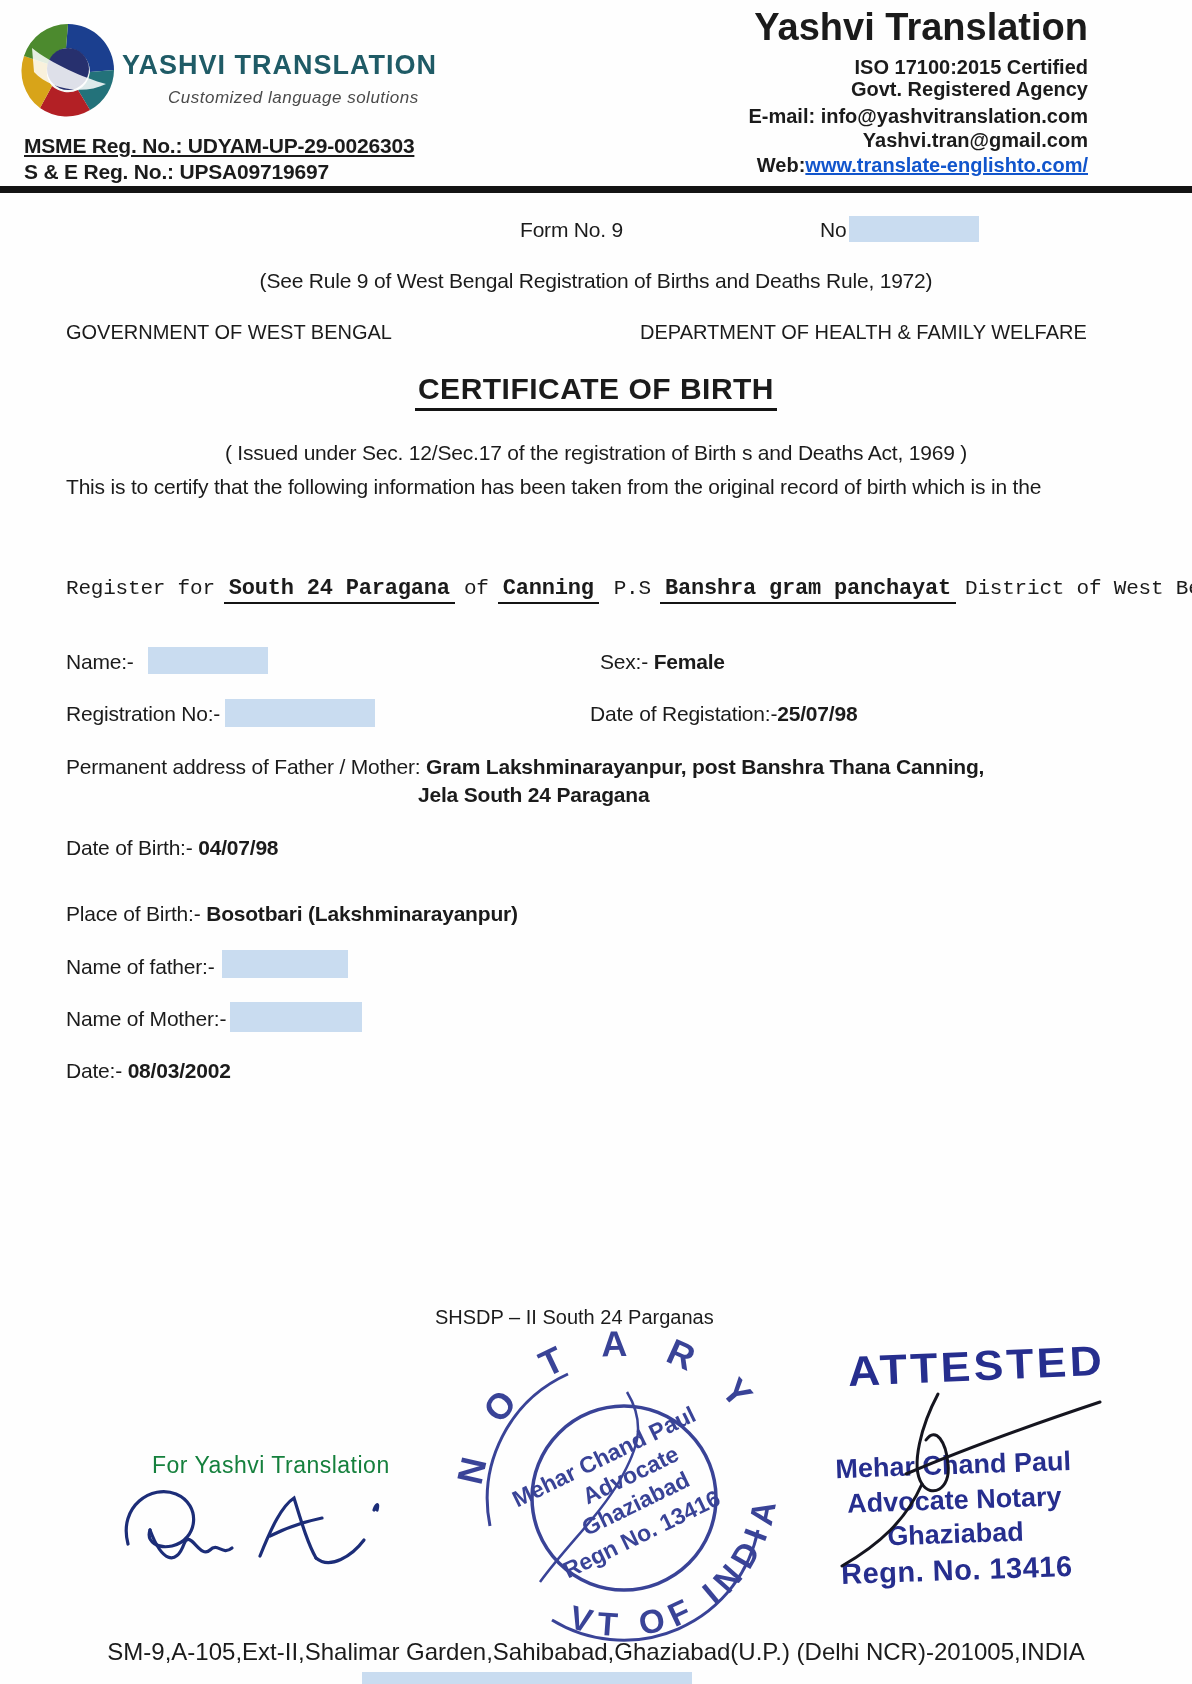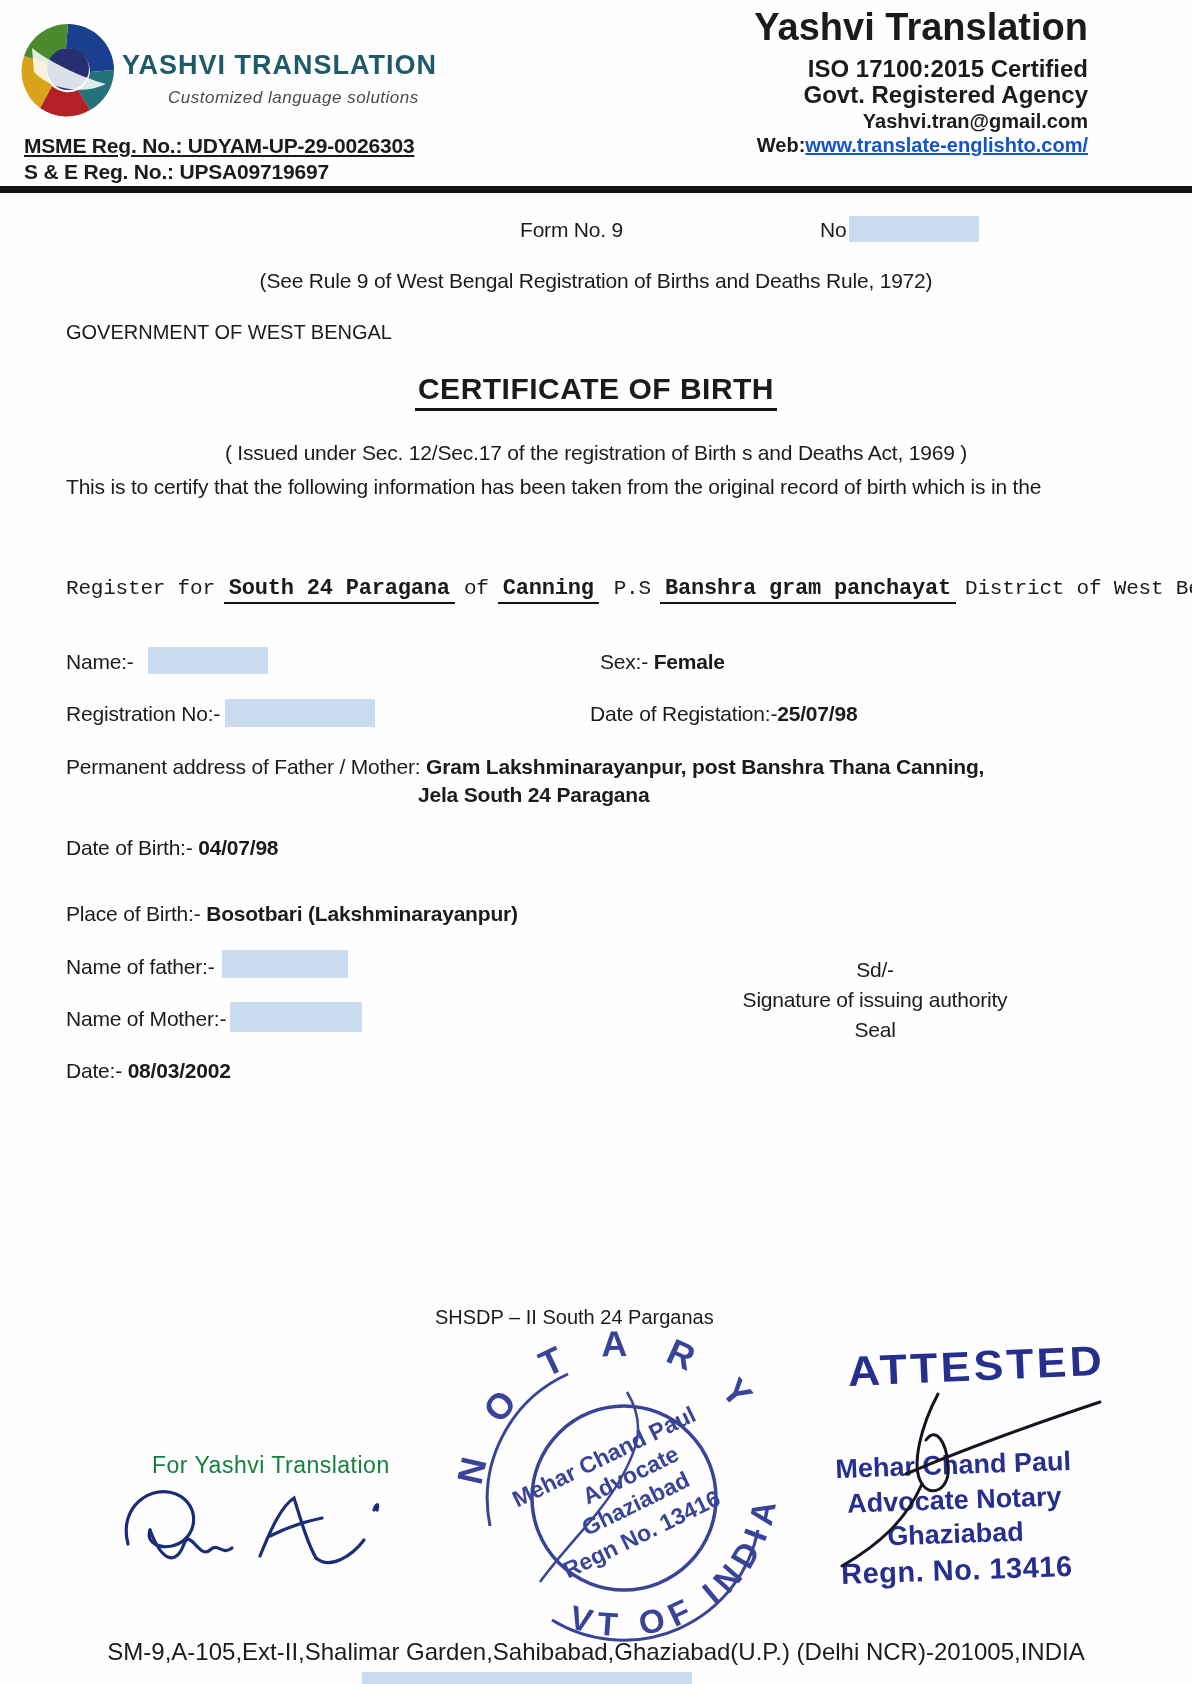--- a/index.html
+++ b/index.html
@@ -11,21 +11,21 @@
   .abs{position:absolute;}
   .t{font-size:21px;letter-spacing:-0.2px;white-space:nowrap;}
   .b{font-weight:bold;}
   .center{left:0;right:0;text-align:center;}
   .redact{position:absolute;background:#c9dcf0;}
   .brand-name{font-size:27px;color:#1f5b66;letter-spacing:1px;font-weight:600;}
   .tagline{font-size:17px;color:#4a4a4a;font-style:italic;letter-spacing:0.5px;}
   .reg-line{font-size:21px;font-weight:bold;letter-spacing:-0.2px;}
   .hdr-right{display:flex;flex-direction:column;align-items:flex-end;text-align:right;}
   .hdr-title{font-size:38px;font-weight:bold;line-height:1.05;margin-bottom:8px;}
-  .hdr-mid{font-size:24px;font-weight:bold;line-height:1.1;}
+  .hdr-mid{font-size:20px;font-weight:bold;line-height:1.1;}
   .hdr-small{font-size:20px;font-weight:bold;line-height:1.22;}
   .weburl{color:#1155cc;text-decoration:underline;}
   .divider{left:0;right:0;height:7px;background:#141414;}
   .doc-title{font-size:30px;font-weight:bold;letter-spacing:0.5px;
     border-bottom:3px solid #141414;padding:0 3px 2px;display:inline-block;}
   .ru{font-weight:bold;font-size:22px;border-bottom:2px solid #141414;padding:0 5px 1px;}
   .seg{margin-right:9px;}
   .attested{font-size:42px;font-weight:bold;letter-spacing:3px;color:#262e8e;
     transform:rotate(-2.5deg) scaleX(1.06);transform-origin:left center;}
   .ndetails{width:320px;text-align:center;color:#262e8e;font-weight:bold;
@@ -54,35 +54,37 @@
   </div>
   <div class="abs brand-name" style="left:122px;top:50px;">YASHVI TRANSLATION</div>
   <div class="abs tagline" style="left:168px;top:88px;">Customized language solutions</div>
   <div class="abs reg-line" style="left:24px;top:134px;text-decoration:underline;">MSME Reg. No.: UDYAM-UP-29-0026303</div>
   <div class="abs reg-line" style="left:24px;top:160px;">S &amp; E Reg. No.: UPSA09719697</div>
 
   <div class="abs hdr-right" style="left:600px;top:8px;width:488px;">
     <div class="hdr-title">Yashvi Translation</div>
     <div class="hdr-mid">ISO 17100:2015 Certified</div>
     <div class="hdr-mid">Govt. Registered Agency</div>
+    <div class="hdr-small" style="margin-top:4px;">E-mail: info@yashvitranslation.com</div>
     <div class="hdr-small">Yashvi.tran@gmail.com</div>
     <div class="hdr-small">
       <span>Web:</span><span class="weburl">www.translate-englishto.com/</span>
     </div>
   </div>
 
   <div class="abs divider" style="top:186px;"></div>
 
   <div class="abs t" style="left:520px;top:218px;">Form No. 9</div>
   <div class="abs t" style="left:820px;top:218px;">No</div>
   <div class="redact" style="left:849px;top:216px;width:130px;height:26px;"></div>
 
   <div class="abs t center" style="top:269px;">(See Rule 9 of West Bengal Registration of Births and Deaths Rule, 1972)</div>
 
   <div class="abs" style="left:66px;top:321px;font-size:20px;">GOVERNMENT OF WEST BENGAL</div>
+  <div class="abs" style="left:640px;top:321px;font-size:20px;">DEPARTMENT OF HEALTH &amp; FAMILY WELFARE</div>
 
   <div class="abs center" style="top:372px;">
     <span class="doc-title">CERTIFICATE OF BIRTH</span>
   </div>
 
   <div class="abs t center" style="top:441px;">( Issued under Sec. 12/Sec.17 of the registration of Birth s and Deaths Act, 1969 )</div>
 
   <div class="abs t" style="left:66px;top:475px;">This is to certify that the following information has been taken from the original record of birth which is in the</div>
 
   <div class="abs t" style="left:66px;top:576px;font-family:Liberation Mono, monospace;">
@@ -117,25 +119,20 @@
     <span>Place of Birth:-</span>
     <span class="b">Bosotbari (Lakshminarayanpur)</span>
   </div>
 
   <div class="abs t" style="left:66px;top:955px;">Name of father:-</div>
   <div class="redact" style="left:222px;top:950px;width:126px;height:28px;"></div>
 
   <div class="abs t" style="left:66px;top:1007px;">Name of Mother:-</div>
   <div class="redact" style="left:230px;top:1002px;width:132px;height:30px;"></div>
 
-  <div class="abs t sigblock" style="left:705px;top:955px;">
-    <div>Sd/-</div>
-    <div>Signature of issuing authority</div>
-    <div>Seal</div>
-  </div>
 
   <div class="abs t" style="left:66px;top:1059px;">
     <span>Date:-</span>
     <span class="b">08/03/2002</span>
   </div>
 
   <div class="abs" style="left:435px;top:1306px;font-size:20px;">SHSDP – II South 24 Parganas</div>
 
   <svg class="abs" style="left:452px;top:1330px;" width="348" height="340" viewBox="0 0 348 340">
     <defs>

